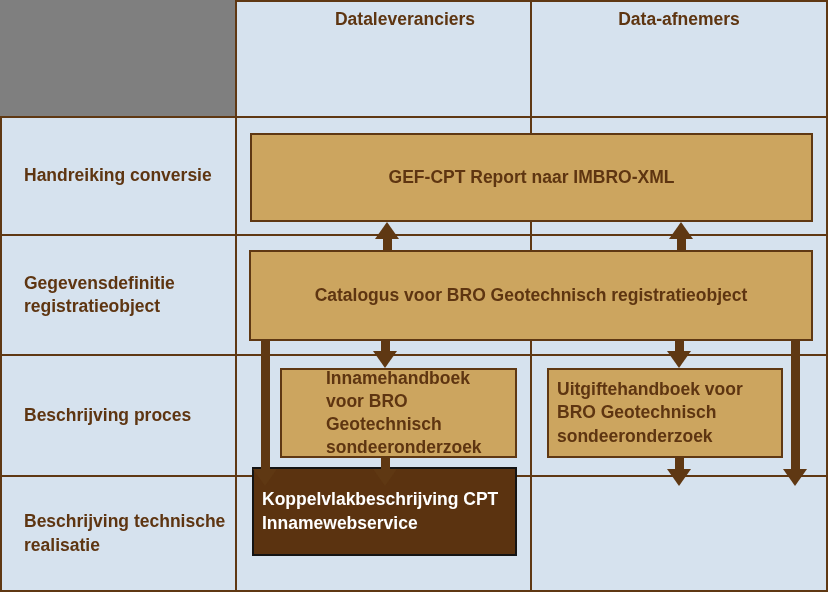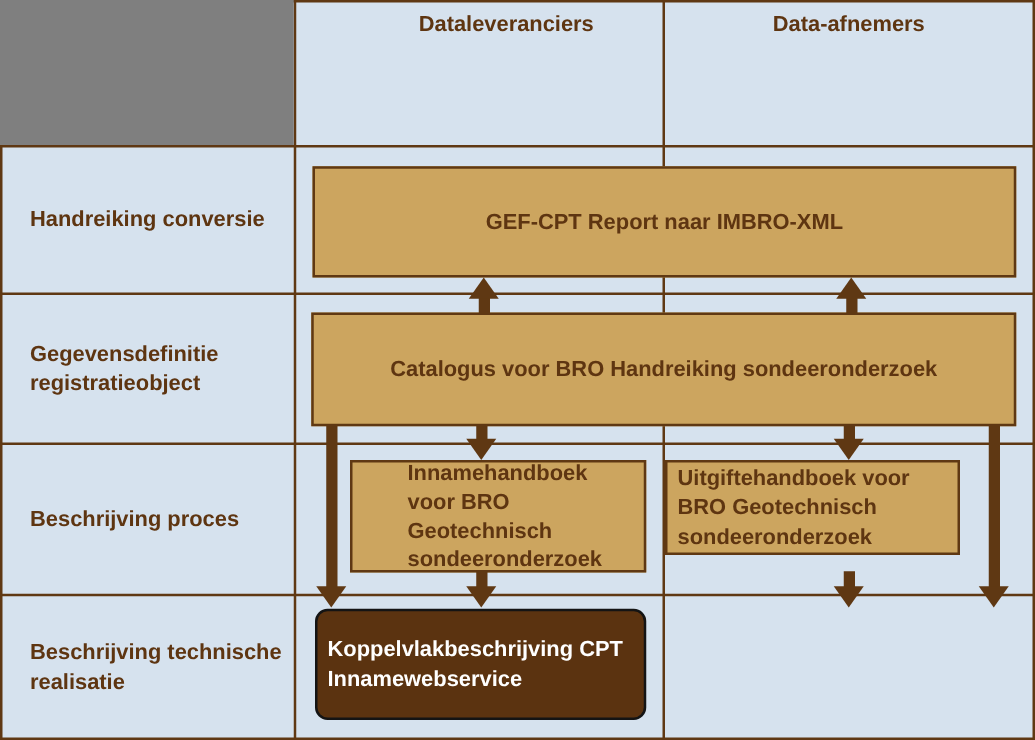--- a/index.html
+++ b/index.html
@@ -78,27 +78,27 @@
   <div class="colhead" style="left:237px;width:336px;">Dataleveranciers</div>
   <div class="colhead" style="left:532px;width:294px;">Data-afnemers</div>
 
   <div class="rowlabel" style="top:118px;height:116px;">Handreiking conversie</div>
   <div class="rowlabel" style="top:236px;height:118px;">Gegevensdefinitie registratieobject</div>
   <div class="rowlabel" style="top:356px;height:119px;">Beschrijving proces</div>
   <div class="rowlabel" style="top:477px;height:113px;">Beschrijving technische realisatie</div>
 
   <div class="box" style="left:250px;top:133px;width:563px;height:89px;">GEF-CPT Report naar IMBRO-XML</div>
 
-  <div class="box" style="left:249px;top:250px;width:564px;height:91px;">Catalogus voor BRO Handreiking sondeeronderzoek</div>
+  <div class="box" style="left:249px;top:250px;width:564px;height:91px;">Catalogus voor BRO Geotechnisch registratieobject</div>
 
   <div class="box" style="left:280px;top:368px;width:237px;height:90px;padding-left:44px;">Innamehandboek voor BRO Geotechnisch sondeeronderzoek</div>
 
-  <div class="box" style="left:532px;top:368px;width:236px;height:76px;">Uitgiftehandboek voor BRO Geotechnisch sondeeronderzoek</div>
+  <div class="box" style="left:547px;top:368px;width:236px;height:90px;">Uitgiftehandboek voor BRO Geotechnisch sondeeronderzoek</div>
 
-  <div class="box dark" style="left:252px;top:487px;width:265px;height:89px;border-radius:10px;">Koppelvlakbeschrijving CPT Innamewebservice</div>
+  <div class="box dark" style="left:252px;top:467px;width:265px;height:89px;">Koppelvlakbeschrijving CPT Innamewebservice</div>
 
 
   <div>
     <div class="stem" style="left:383px;top:236px;height:15px;"></div>
     <div class="head up" style="left:375px;top:222px;"></div>
   </div>
   <div>
     <div class="stem" style="left:677px;top:236px;height:15px;"></div>
     <div class="head up" style="left:669px;top:222px;"></div>
   </div>

